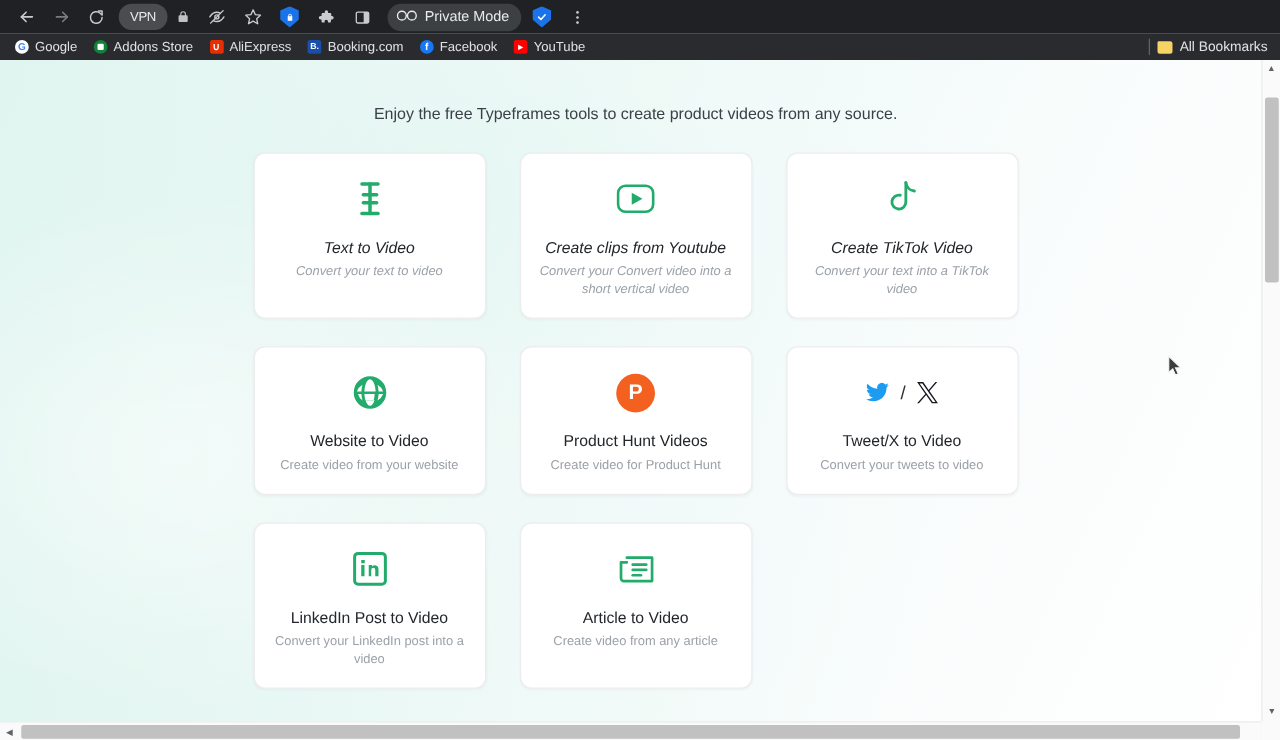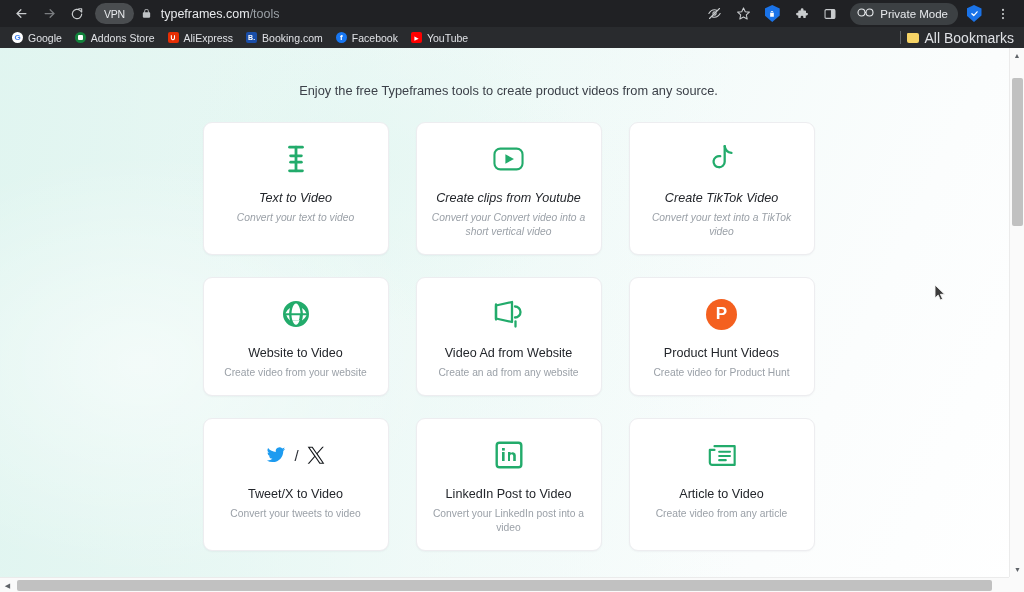--- a/index.html
+++ b/index.html
@@ -286,21 +286,20 @@
     </div>
 
     <div class="vpn-pill">VPN</div>
 
     <span class="lock-icon">
       <svg width="11" height="11" viewBox="0 0 24 24" fill="currentColor">
           <path d="M17 9V7a5 5 0 0 0-10 0v2H5.8A1.8 1.8 0 0 0 4 10.8v8.4A1.8 1.8 0 0 0 5.8 21h12.4a1.8 1.8 0 0 0 1.8-1.8v-8.4A1.8 1.8 0 0 0 18.2 9H17zm-2 0H9V7a3 3 0 0 1 6 0v2z"></path>
         </svg>
     </span>
 
-    <div class="url-text"><span>typeframes.com</span><span class="path">/tools</span></div>
 
     <div class="toolbar-right">
       <div class="tb-icon">
         <svg width="15" height="15" viewBox="0 0 24 24" fill="none" stroke="currentColor" stroke-width="1.8" stroke-linecap="round">
             <path d="M3 12s3.5-6 9-6c1.6 0 3 .5 4.2 1.2M21 12s-3.5 6-9 6c-1.7 0-3.2-.5-4.4-1.3"></path>
             <circle cx="12" cy="12" r="2.6"></circle>
             <line x1="4" y1="20" x2="20" y2="4"></line>
           </svg>
       </div>
       <div class="tb-icon">
@@ -380,21 +379,21 @@
       <span>Facebook</span>
     </div>
     <div class="bm-item">
       <span class="bm-fav sq" style="background:#ff0000;font-size:5px;">▶</span>
       <span>YouTube</span>
     </div>
 
     <div class="bookmarks-right">
       <span class="bm-divider"></span>
       <span class="folder-icon"></span>
-      <span style="color:#dfe1e5;font-size:14px;">All Bookmarks</span>
+      <span style="color:#dfe1e5;font-size:11px;">All Bookmarks</span>
     </div>
   </div>
 </div>
 
 <div id="page-viewport">
   <div class="bg-wash"></div>
 
   <div id="content-scroll">
 
     <div class="intro">
@@ -442,32 +441,20 @@
       <div class="card">
         <div class="card-icon">
           <svg width="30" height="30" viewBox="0 0 24 24" fill="#22ab6b">
               <path d="M12 1.6A10.4 10.4 0 1 0 22.4 12 10.4 10.4 0 0 0 12 1.6zm0 1.9c1.1 0 2.3 1.4 2.9 3.6H9.1C9.7 4.9 10.9 3.5 12 3.5zM7.2 7.1c-.4 1.3-.6 2.8-.7 4.2H3.6a8.5 8.5 0 0 1 3.6-4.2zm-.7 5.8c.1 1.5.3 2.9.7 4.2a8.5 8.5 0 0 1-2.9-4.2zm2.6 4.2c-.4-1.2-.6-2.6-.7-4.2h6.6c-.1 1.6-.3 3-.7 4.2zM8.4 11.3c.1-1.6.3-3 .7-4.2h5.8c.4 1.2.6 2.6.7 4.2zm8.4 5.8c.4-1.3.6-2.7.7-4.2h2.9a8.5 8.5 0 0 1-3.6 4.2zm.7-5.8c-.1-1.4-.3-2.9-.7-4.2a8.5 8.5 0 0 1 3.6 4.2zM12 20.5c-1.1 0-2.3-1.4-2.9-3.6h5.8c-.6 2.2-1.8 3.6-2.9 3.6z"></path>
             </svg>
         </div>
         <div class="card-title">Website to Video</div>
         <div class="card-sub">Create video from your website</div>
       </div>
 
-      <div class="card">
-        <div class="card-icon">
-          <svg width="32" height="29" viewBox="0 0 32 29" fill="none" stroke="#22ab6b" stroke-width="2.3" stroke-linejoin="round" stroke-linecap="round">
-              <path d="M3 4.5v15"></path>
-              <path d="M3 5.5 19 2v20L3 18.5z"></path>
-              <path d="M22 6.5a5.2 5.2 0 0 1 0 11"></path>
-              <path d="M22.5 21.5v5"></path>
-            </svg>
-        </div>
-        <div class="card-title">Video Ad from Website</div>
-        <div class="card-sub">Create an ad from any website</div>
-      </div>
 
       <div class="card">
         <div class="card-icon">
           <span class="ph-circle" style="background:#f4601f;">P</span>
         </div>
         <div class="card-title">Product Hunt Videos</div>
         <div class="card-sub">Create video for Product Hunt</div>
       </div>
 
       <div class="card">

